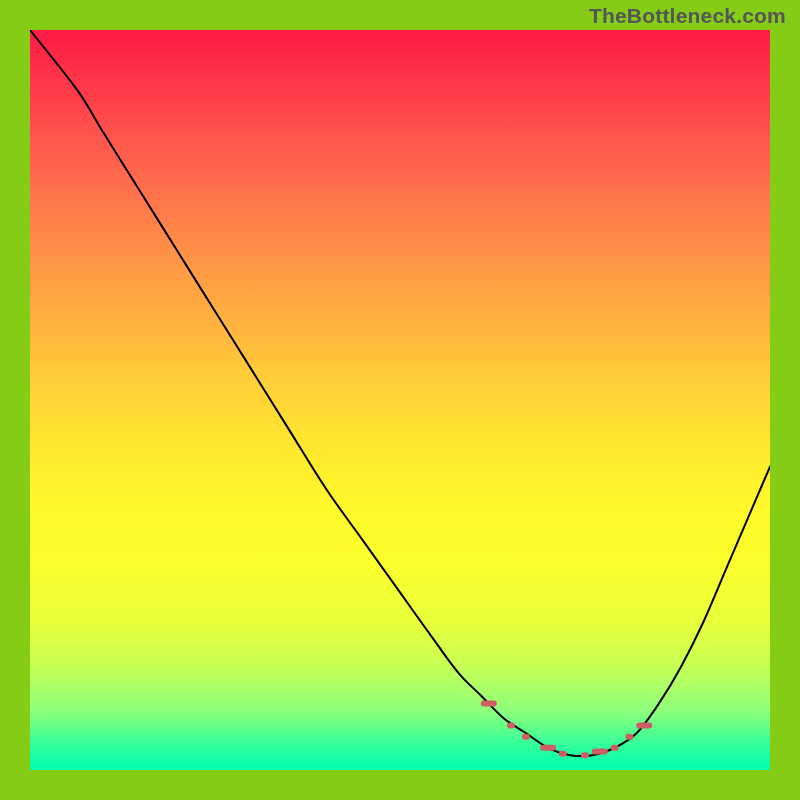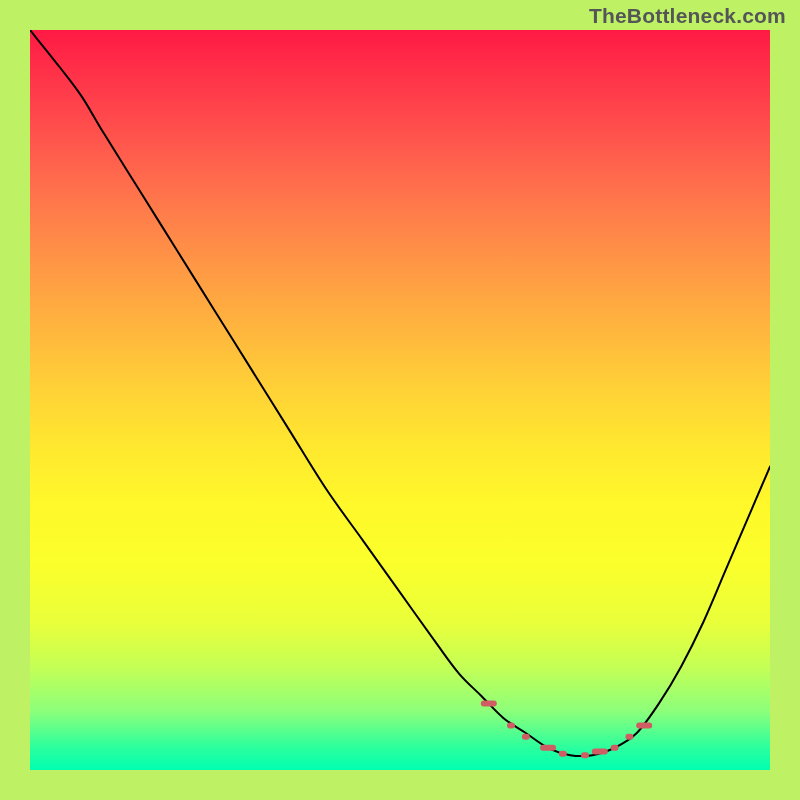--- a/index.html
+++ b/index.html
@@ -1,17 +1,17 @@
 <!DOCTYPE html>
 <html><head>
 <meta charset="utf-8">
 <style>
   * { margin: 0; padding: 0; box-sizing: border-box; }
   html, body { width: 800px; height: 800px; overflow: hidden; background: #000; }
-  .container { position: relative; width: 800px; height: 800px; background: #bef264; }
+  .container { position: relative; width: 800px; height: 800px; background: #84cc16; }
   .watermark {
     position: absolute;
     top: 4px;
     right: 14px;
     font-family: Arial, Helvetica, sans-serif;
     font-size: 21px;
     font-weight: 600;
     color: #555558;
     letter-spacing: 0.2px;
     z-index: 10;

